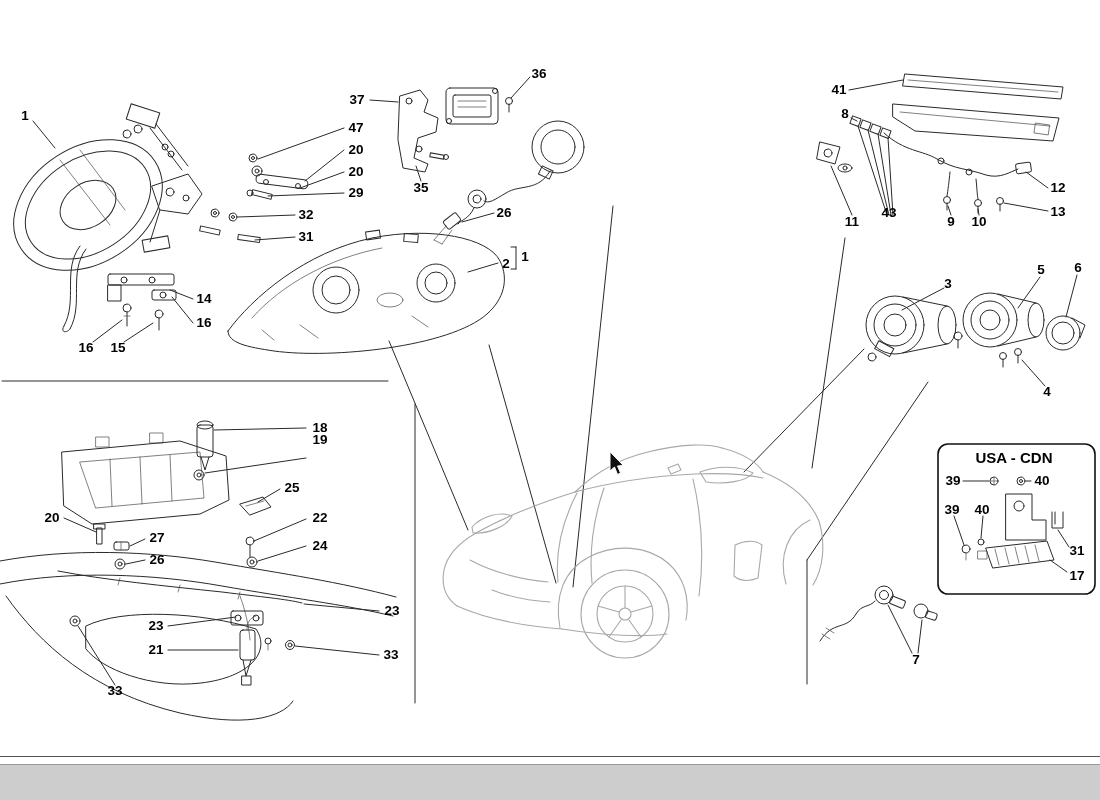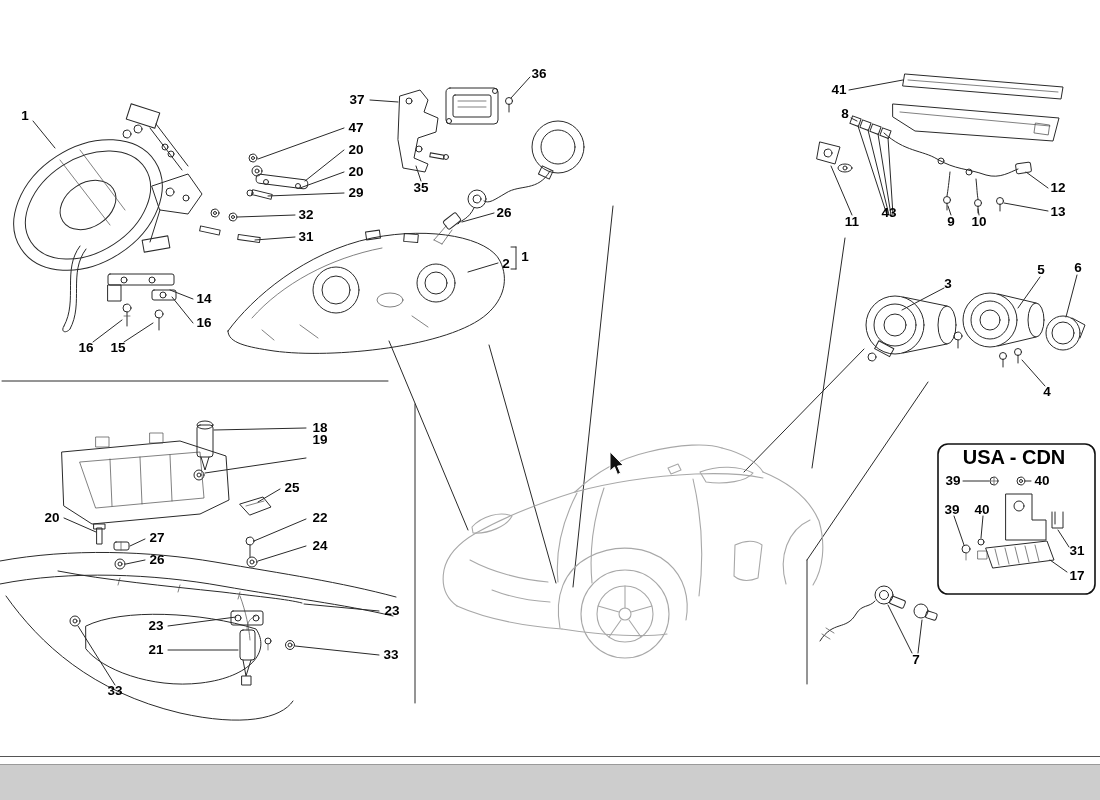--- a/index.html
+++ b/index.html
@@ -12,21 +12,21 @@
     fill:none; stroke:#2a2a2a; stroke-width:1; stroke-linecap:round; stroke-linejoin:round;
   }
   .art .thin { stroke-width:0.7; stroke:#4a4a4a; }
   .art .car path, .art .car circle, .art .car line { stroke:#a8a8a8; stroke-width:1.1; }
   .art .box { stroke-width:1.6; stroke:#111; }
   .callout {
     position:absolute; transform:translate(-50%,-50%);
     font-weight:bold; font-size:13.5px; color:#000000; white-space:nowrap;
     letter-spacing:0px; line-height:1;
   }
-  .callout.title { font-size:20px; }
+  .callout.title { font-size:15px; }
   .bottom-line { position:absolute; left:0; top:756px; width:1100px; height:1px; background:#555; }
   .bottom-bar  { position:absolute; left:0; top:764px; width:1100px; height:36px; background:#cdcdcd; border-top:1px solid #9a9a9a; }
 </style>
 </head>
 <body>
 
 <div class="stage">
 
 <svg class="art" width="1100" height="800" viewBox="0 0 1100 800">
 

